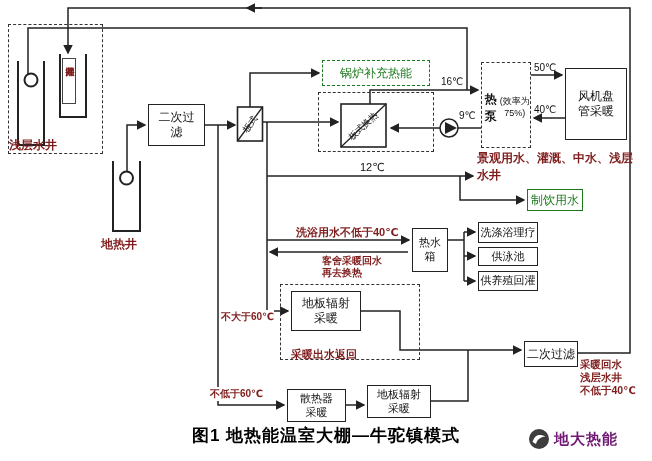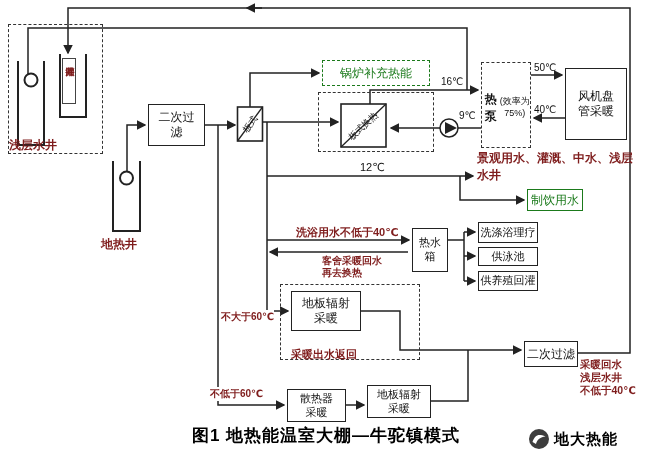--- a/index.html
+++ b/index.html
@@ -10,21 +10,21 @@
   .box .inner { display:inline-block; }
   .dashedbox { position:absolute; border:1.5px dashed #333; background:transparent; display:flex; align-items:center; justify-content:center; text-align:center; }
   .green { color:#1b7a1b; }
   .greenborder { border-color:#1b7a1b; }
   .lbl { position:absolute; font-size:11px; color:#7f1d1d; white-space:nowrap;font-weight:bold; }
   .lbl.wrap { white-space:normal; }
   .temp { position:absolute; font-size:10px; color:#111; white-space:nowrap; }
   .vtext { writing-mode:vertical-rl; text-orientation:upright; font-size:9px; line-height:1.1; }
   .caption { position:absolute; left:0; right:0; top:424px; text-align:center; font-size:17px; font-weight:bold; color:#000; letter-spacing:1px; }
   .logo { position:absolute; left:528px; top:428px; display:flex; align-items:center; gap:4px; }
-  .logo-text { font-size:15px; font-weight:bold; color:#000000; letter-spacing:1px; }
+  .logo-text { font-size:15px; font-weight:bold; color:#701a75; letter-spacing:1px; }
   .whitebg { background:#fff; }
 </style>
 </head>
 <body>
 
 <div class="stage">
 
   <svg class="wires" width="652" height="461" viewBox="0 0 652 461">
     <defs>
       <marker id="arr" viewBox="0 0 10 10" refX="8.5" refY="5" markerWidth="6.5" markerHeight="6.5" orient="auto">

